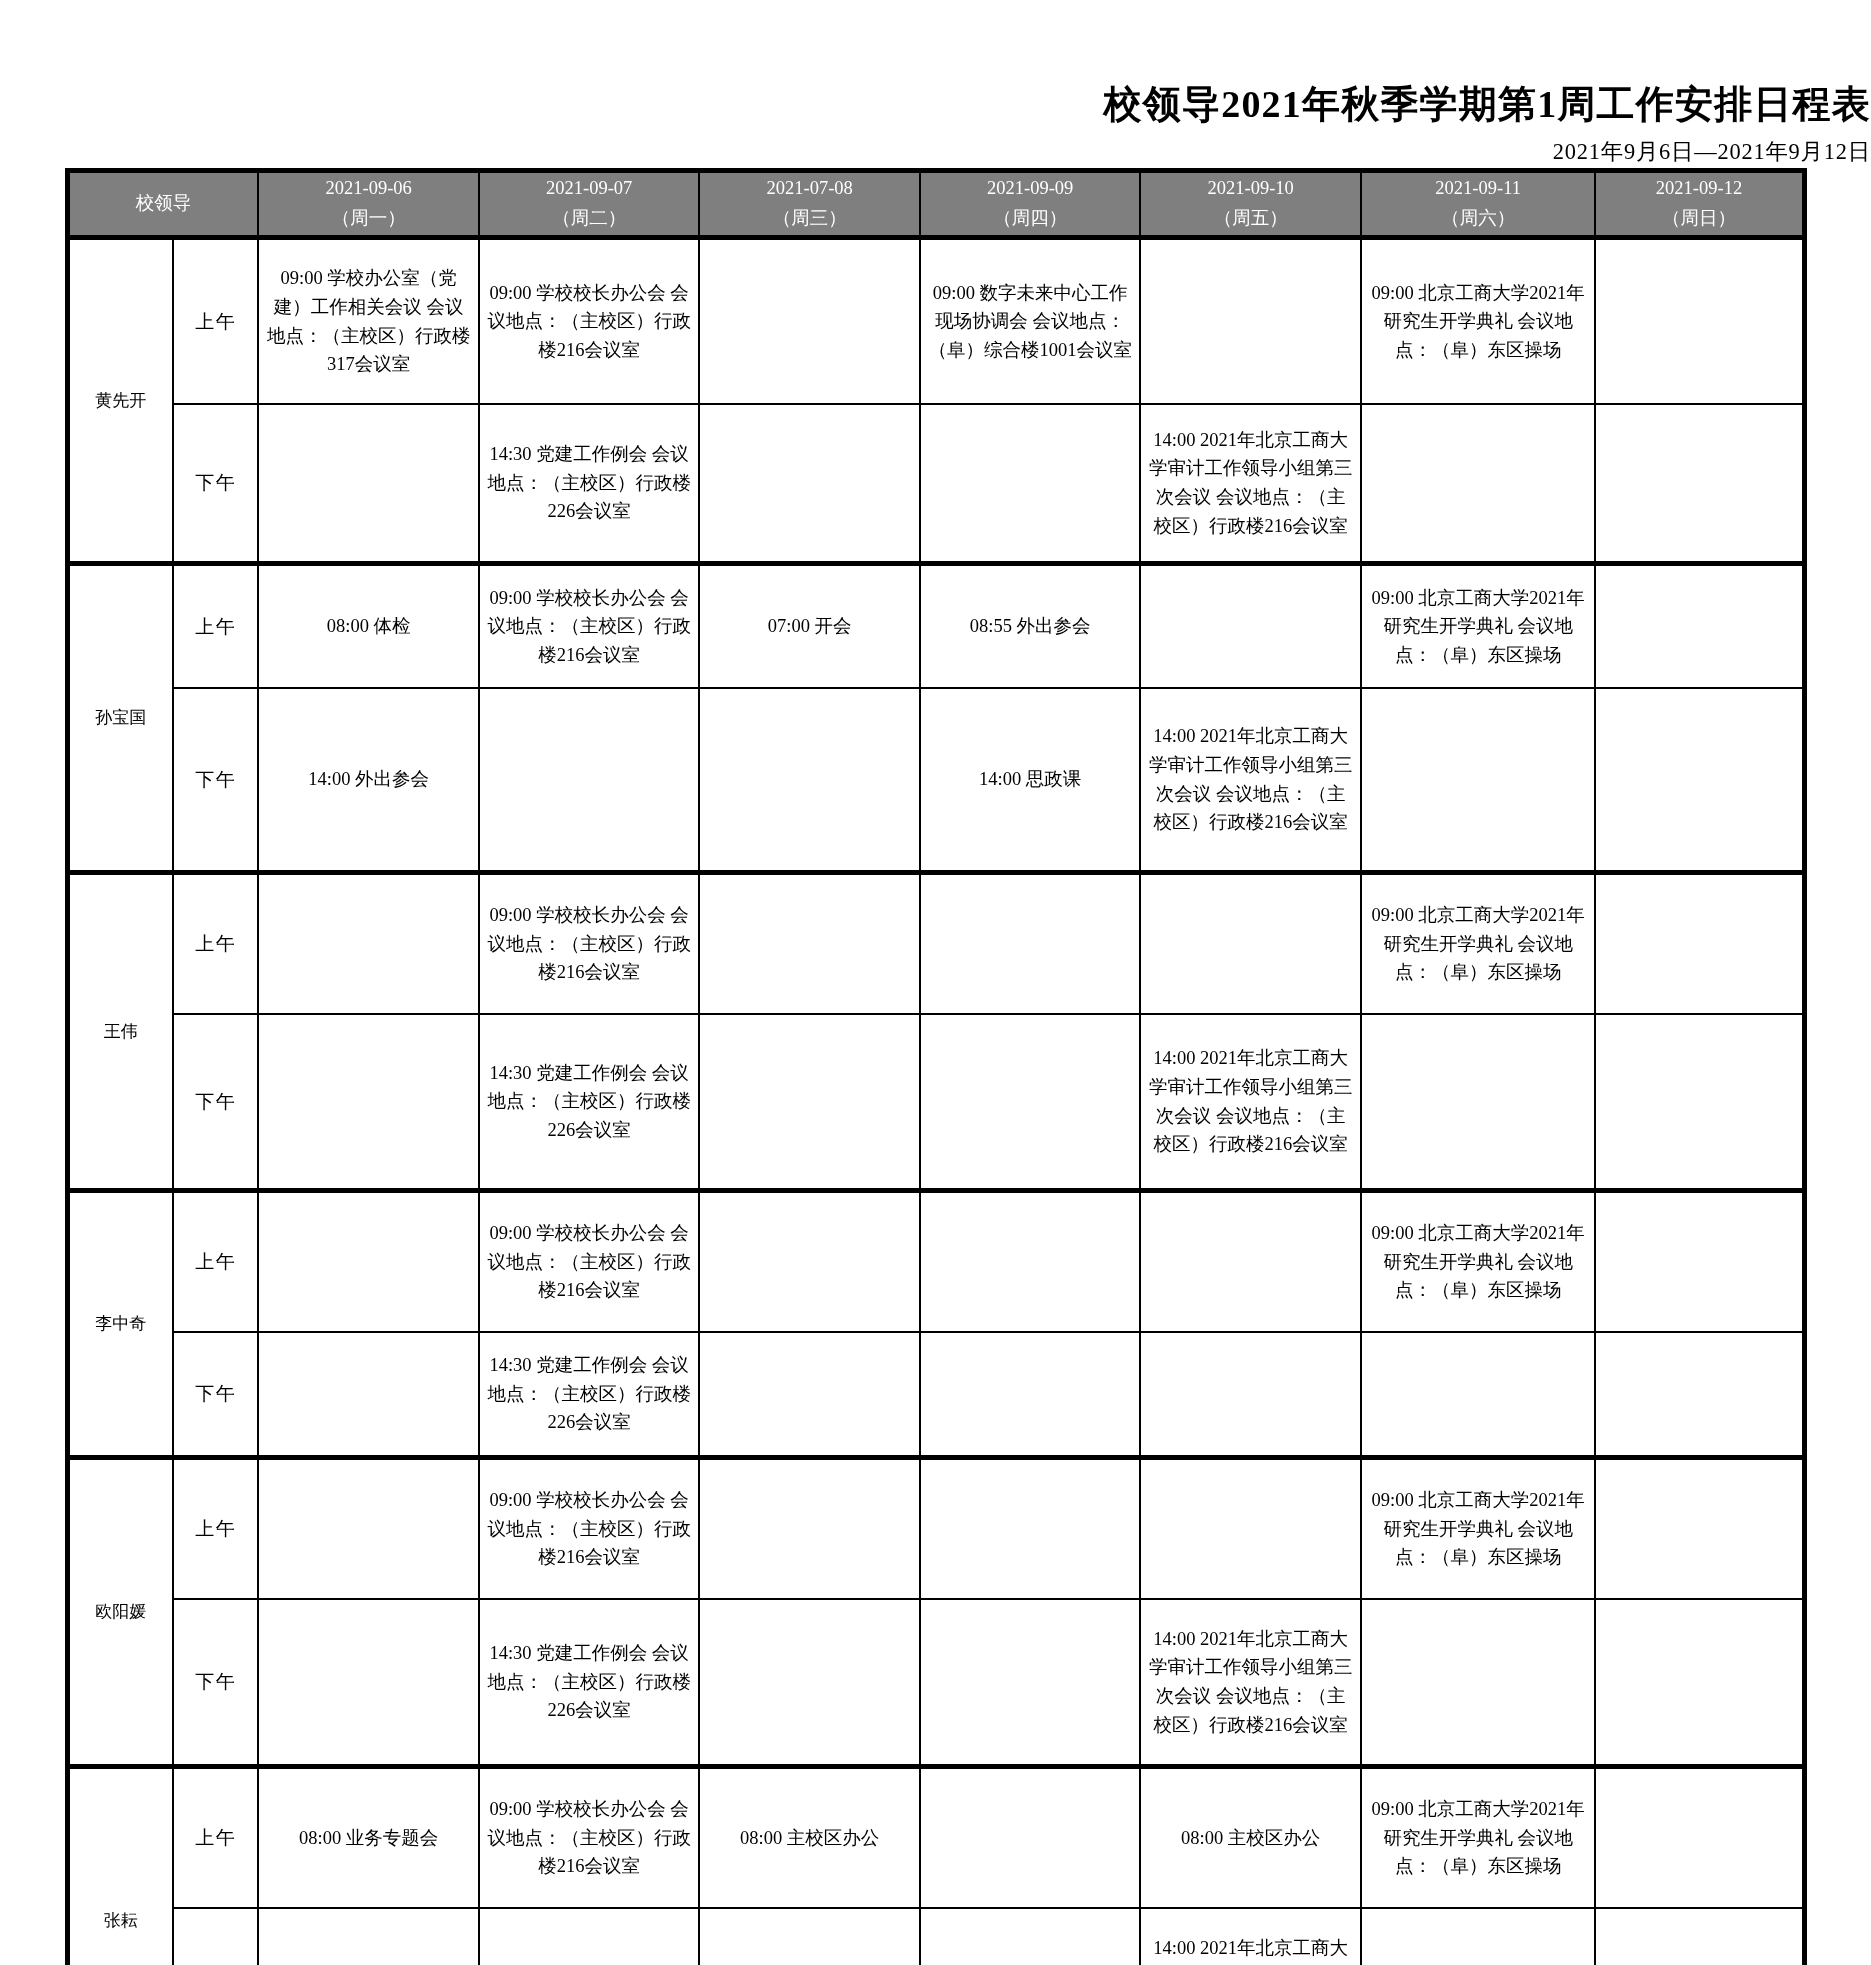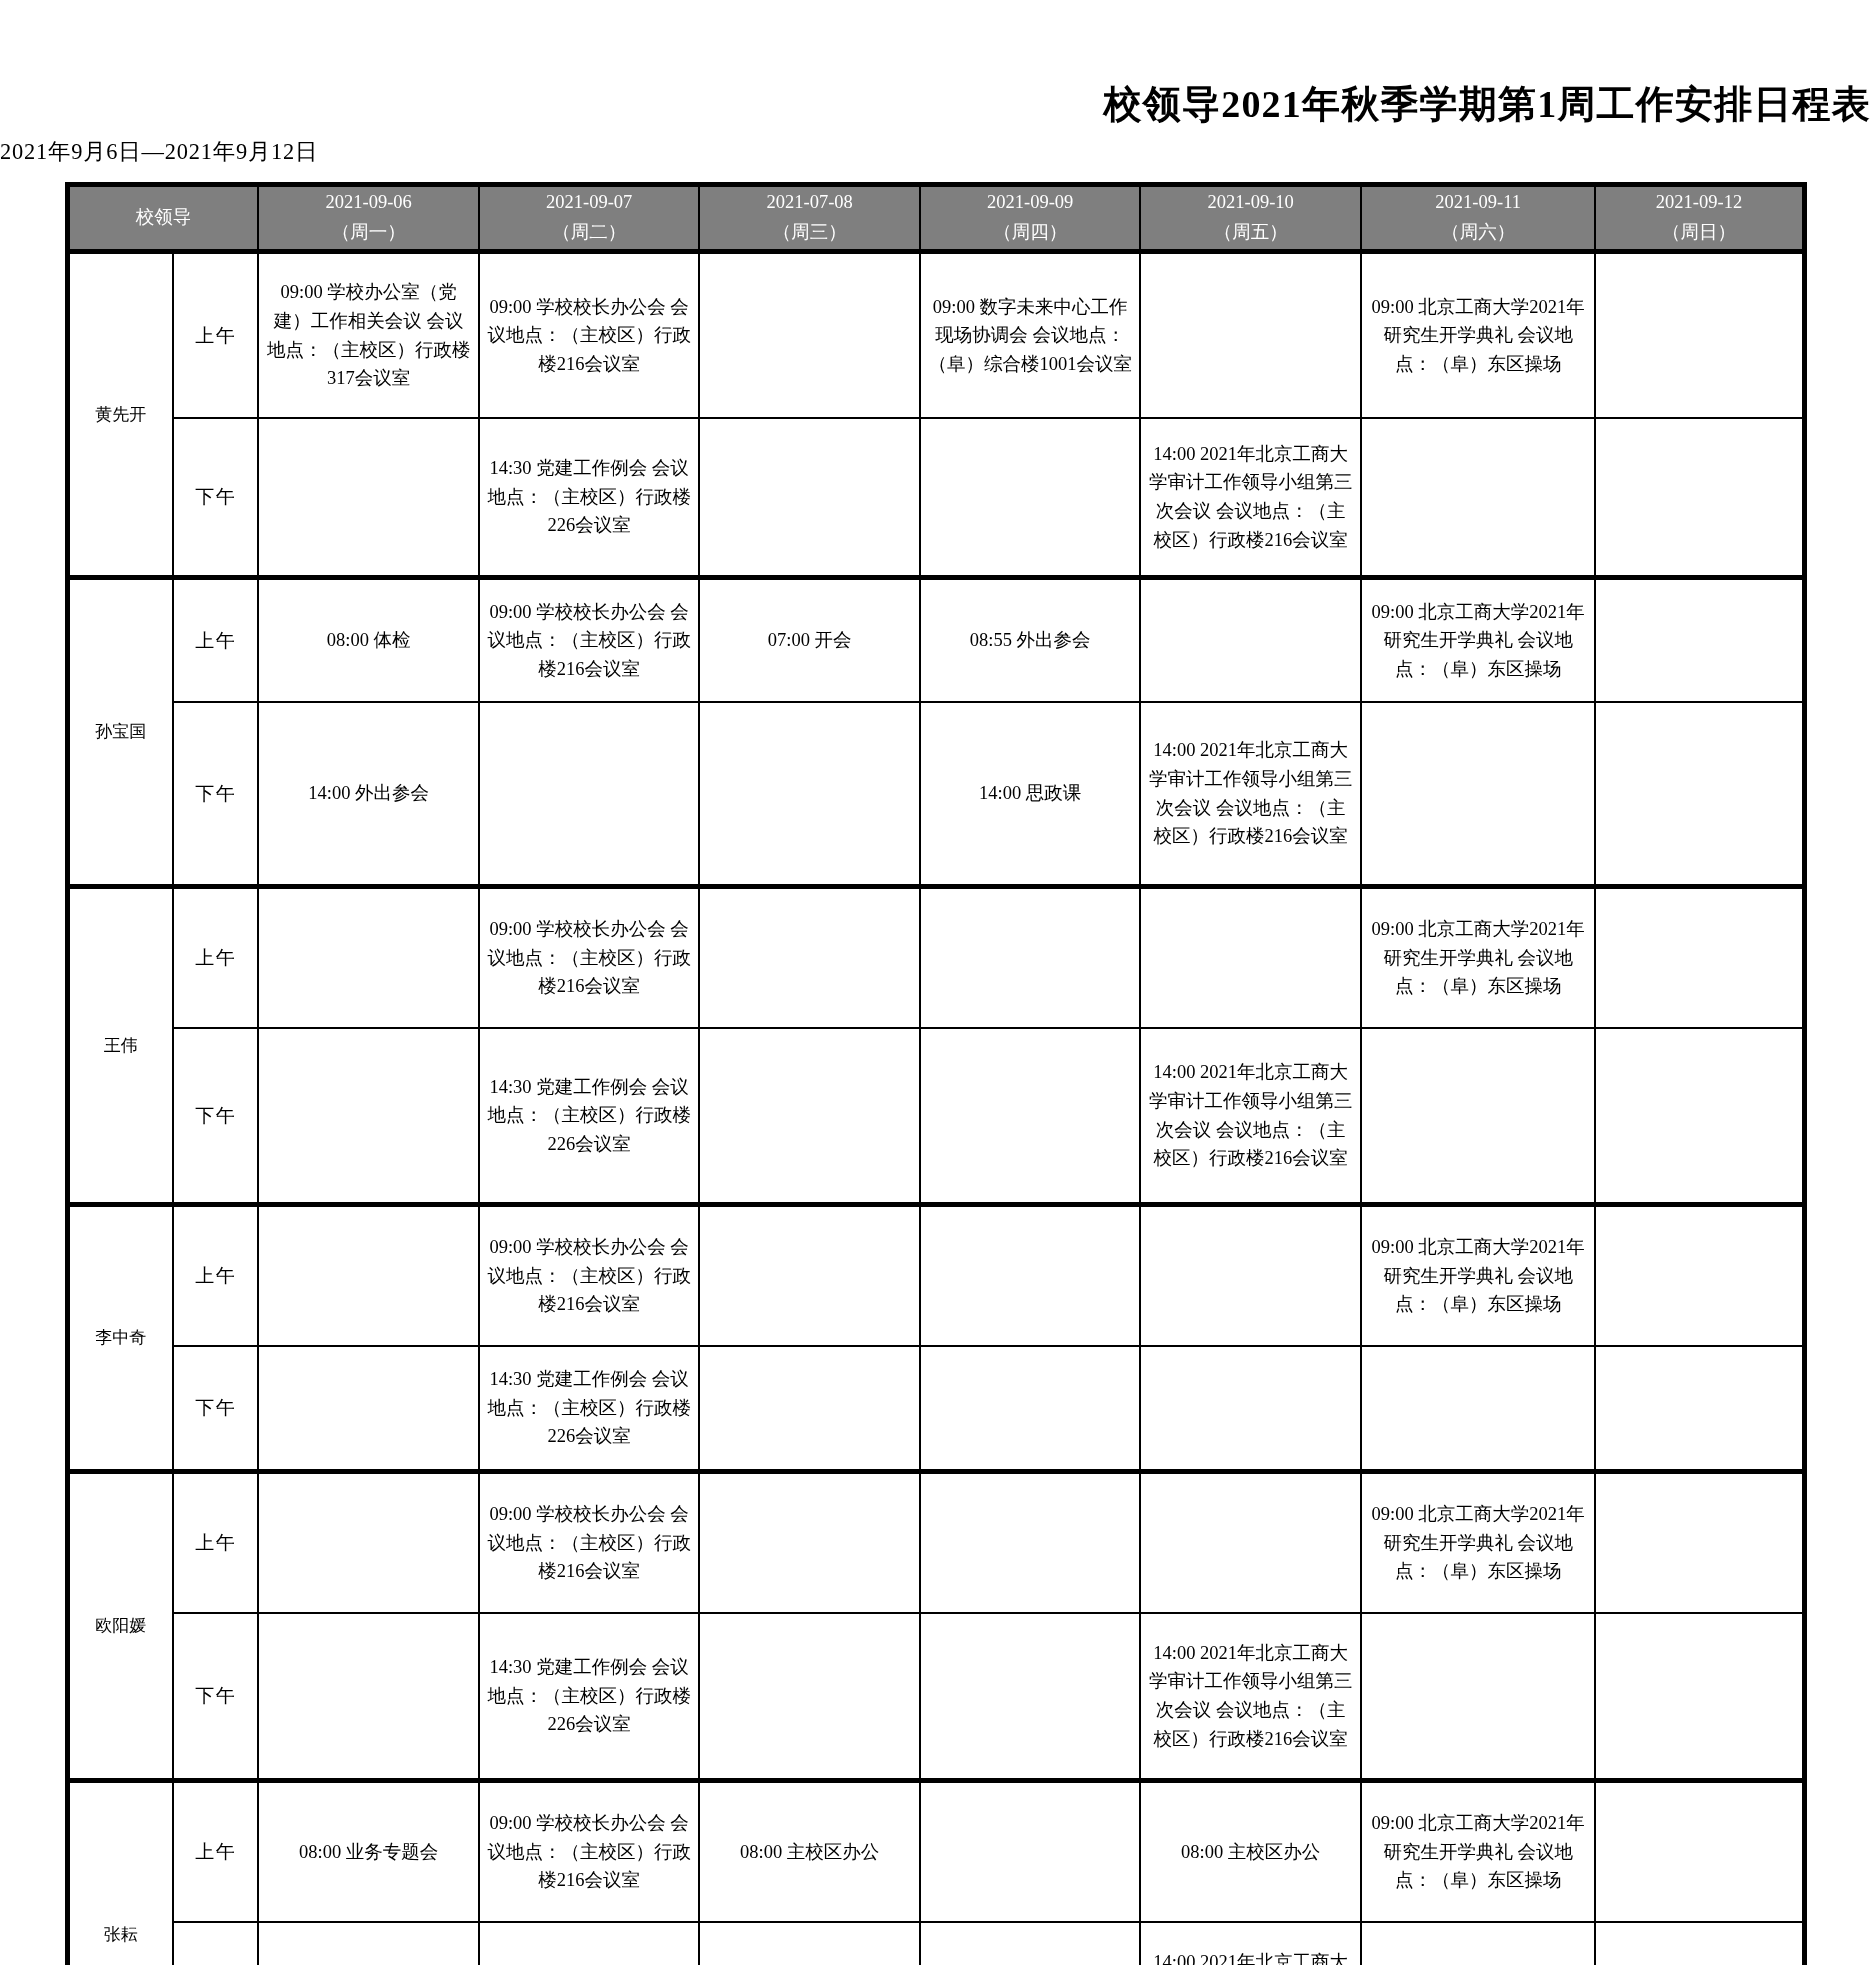--- a/index.html
+++ b/index.html
@@ -9,23 +9,23 @@
     font-family:"Liberation Serif","DejaVu Serif",serif;
     -webkit-font-smoothing:antialiased;
   }
   .page{padding-top:79px;}
   .title{
     margin:0 0 5.5px 0;
     font-size:38px;font-weight:bold;
     text-align:right;letter-spacing:1.2px;
   }
   .subtitle{
-    margin:0 0 15px 0;
+    margin:0 0 1px 0;
     font-size:22.4px;font-weight:normal;
-    text-align:left;letter-spacing:0.8px;
+    text-align:right;letter-spacing:0.8px;
   }
   table.schedule{
     width:1742px;margin:0 auto;
     border-collapse:collapse;table-layout:fixed;
     border:5.5px solid #000;
   }
   col.c-name{width:106px;}
   col.c-session{width:85px;}
   col.c-day{width:220px;}
   col.c-sat{width:234px;}

